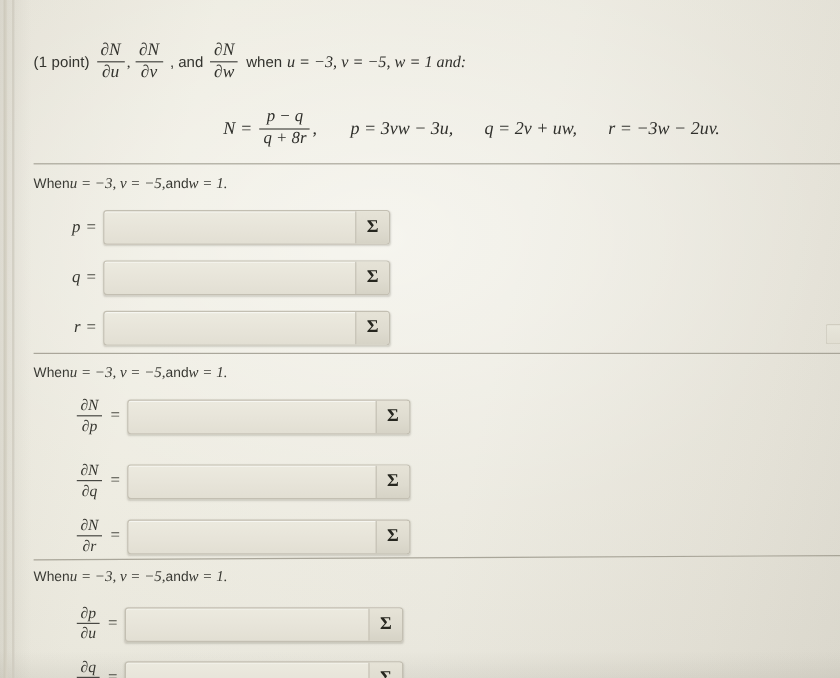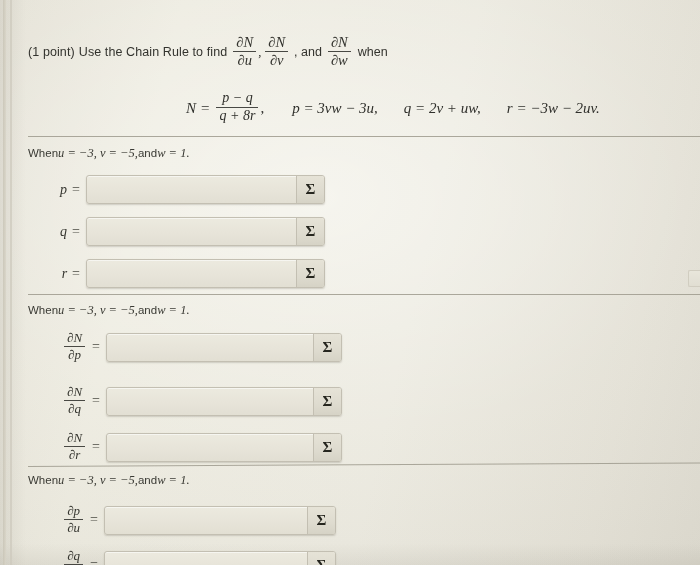--- a/index.html
+++ b/index.html
@@ -220,21 +220,20 @@
 <body>
 
 <div class="page"></div>
 <div class="gutter-a"></div>
 <div class="gutter-b"></div>
 
 <div class="content">
 
   <div class="qhead">
     <span class="lead">(1 point)</span>
-    <span class="lead">Use the Chain Rule to find</span>
 
     <span class="frac bigfrac">
       <span class="num">∂N</span>
       <span class="bar"></span>
       <span class="den">∂u</span>
     </span>
     <span class="sep math mathup">,</span>
 
     <span class="frac bigfrac">
       <span class="num">∂N</span>
@@ -243,20 +242,21 @@
     </span>
     <span class="andword">, and</span>
 
     <span class="frac bigfrac">
       <span class="num">∂N</span>
       <span class="bar"></span>
       <span class="den">∂w</span>
     </span>
 
     <span class="whenword">when</span>
+    <span class="math" style="font-size:13.5px">u = −3, v = −5, w = 1 and:</span>
   </div>
 
   <div class="eqline">
     <span class="math">N</span>
     <span class="math mathup" style="margin:0 5px">=</span>
     <span class="frac" style="font-size:14px">
       <span class="num">p − q</span>
       <span class="bar"></span>
       <span class="den">q + 8r</span>
     </span>

